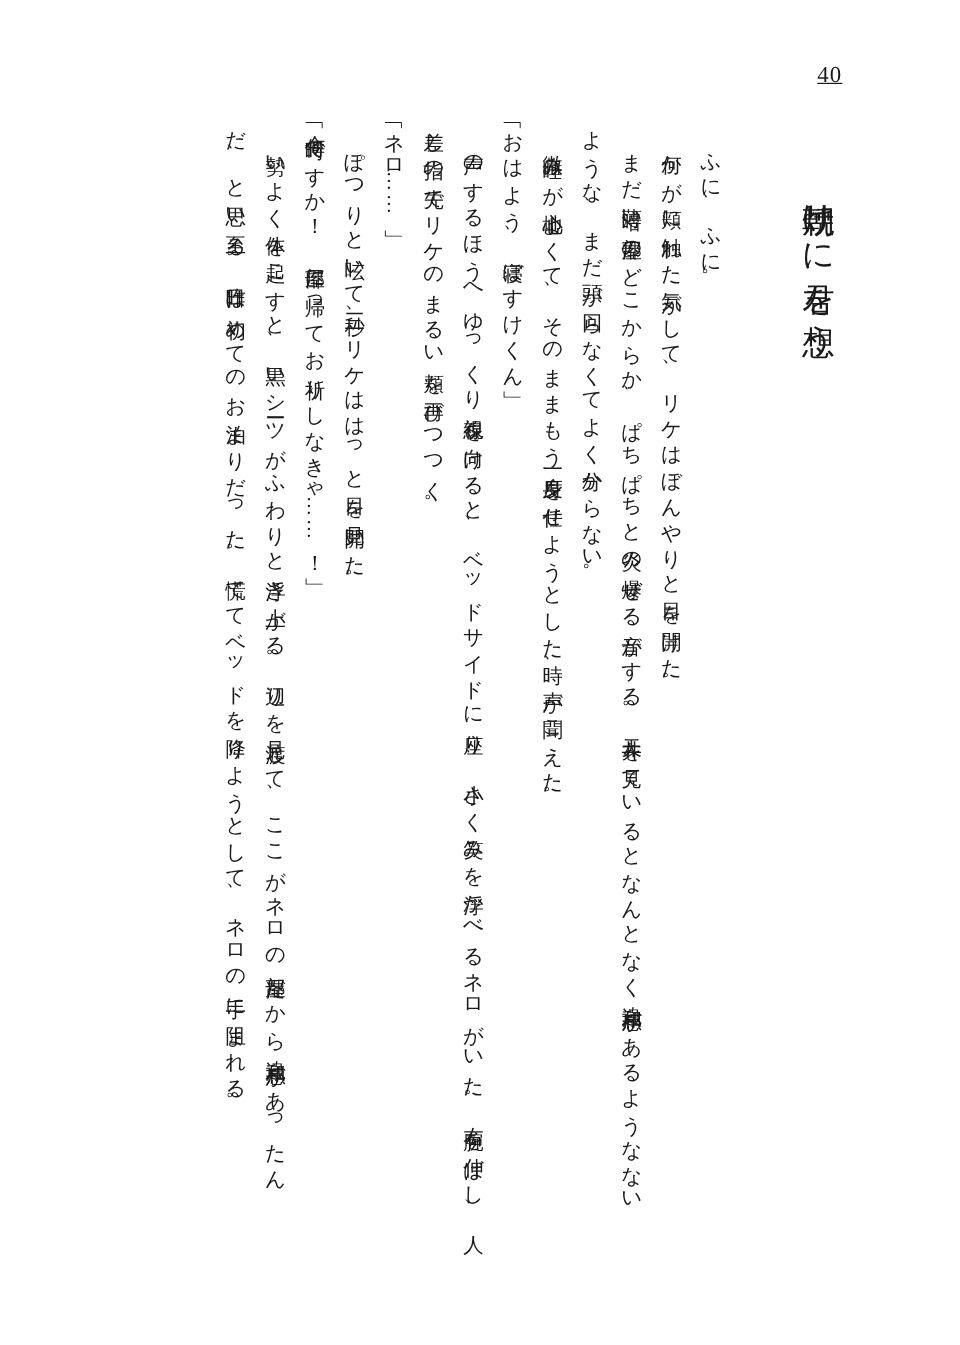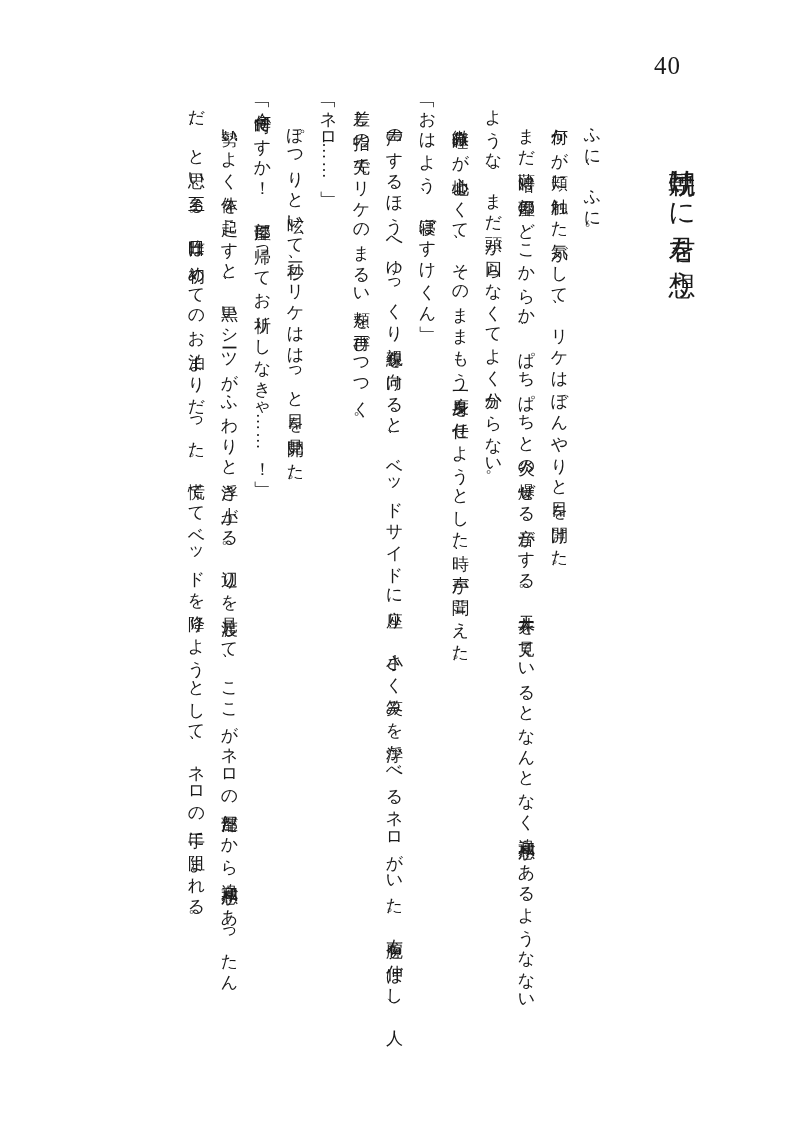--- a/index.html
+++ b/index.html
@@ -13,23 +13,24 @@
     overflow: hidden;
   }
   .page {
     position: absolute;
     inset: 0;
     background: #ffffff;
   }
   .page-number {
     position: absolute;
     top: 52px;
-    left: 654px;
-    font-size: 25px;
+    left: 681px;
+    font-size: 19px;
     letter-spacing: 1px;
+    text-decoration: underline;
   }
   .title {
     position: absolute;
     top: 148px;
     left: 664px;
     writing-mode: vertical-rl;
     text-orientation: mixed;
     font-size: 27px;
     letter-spacing: 1.5px;
     white-space: nowrap;

